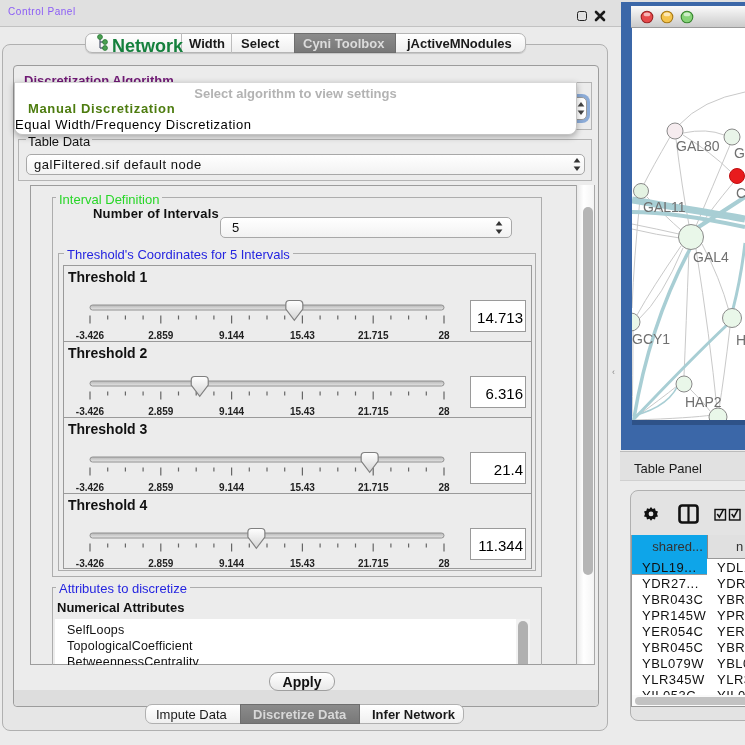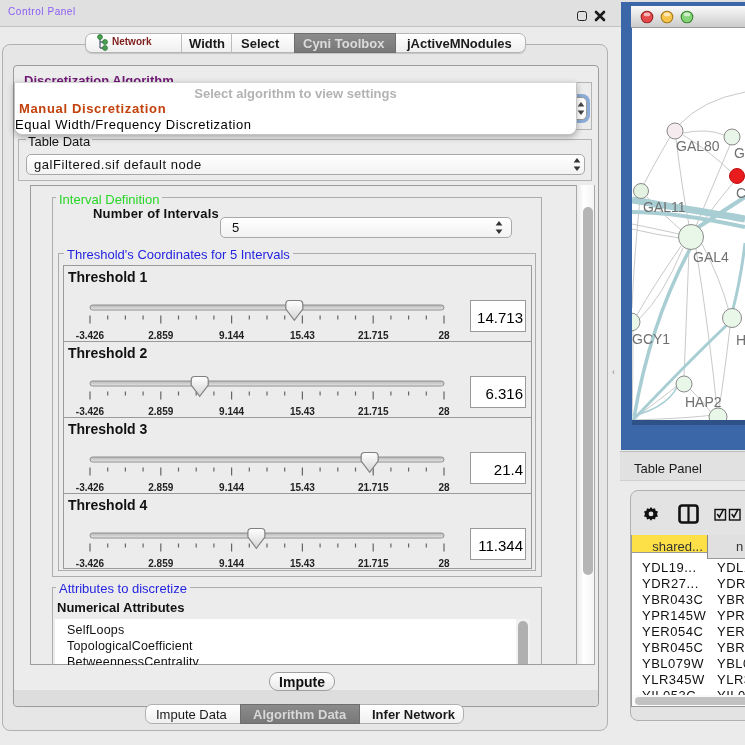--- a/index.html
+++ b/index.html
@@ -33,21 +33,21 @@
 <div id="toptabs" class="abs" style="left:85px;top:33px;width:441px;height:20px;background:linear-gradient(#ffffff,#efefef);border:1px solid #b5b5b5;border-radius:7px;box-shadow:0 1px 1px rgba(0,0,0,0.15);"></div>
 <div class="abs" style="left:294px;top:33px;width:102px;height:20px;background:linear-gradient(#8b8b8b,#787878);border:1px solid #6e6e6e;"></div>
 <div class="abs" style="left:181px;top:33px;width:1px;height:20px;background:#bdbdbd;"></div>
 <div class="abs" style="left:231px;top:33px;width:1px;height:20px;background:#bdbdbd;"></div>
 <svg class="abs" style="left:94px;top:33px;" width="14" height="18" viewBox="0 0 14 18">
   <path d="M6,5 v10 M6,9 h5 M6,15 h5" stroke="#5a6378" stroke-width="1.3" fill="none"></path>
   <circle cx="6" cy="4" r="2.4" fill="#4aa152" stroke="#2e7d3a" stroke-width="0.9"></circle>
   <circle cx="11" cy="9" r="2.4" fill="#4aa152" stroke="#2e7d3a" stroke-width="0.9"></circle>
   <circle cx="11" cy="15" r="2.4" fill="#4aa152" stroke="#2e7d3a" stroke-width="0.9"></circle>
 </svg>
-<div class="abs" style="left:112px;top:36px;font-size:10px;font-weight:bold;color:#7f1d1d;">Network</div>
+<div class="abs" style="left:112px;top:36px;font-size:18px;font-weight:bold;color:#15803d;">Network</div>
 <div class="abs" style="left:189px;top:36px;font-size:13px;font-weight:bold;color:#1a1a1a;">Width</div>
 <div class="abs" style="left:241px;top:36px;font-size:13px;font-weight:bold;color:#1a1a1a;">Select</div>
 <div class="abs" style="left:303px;top:36px;font-size:13px;font-weight:bold;color:#dcdcdc;">Cyni Toolbox</div>
 <div class="abs" style="left:407px;top:36px;font-size:13px;font-weight:bold;color:#1a1a1a;">jActiveMNodules</div>
 
 
 <div class="fieldset" style="left:18px;top:82px;width:574px;height:48px;"></div>
 
 <div class="abs" style="left:26px;top:97px;width:561px;height:23px;background:#fff;border:1px solid #9a9a9a;border-radius:5px;box-shadow:0 0 0 3px rgba(107,149,208,0.75);"></div>
 <svg class="abs" style="left:576px;top:101px;" width="10" height="15" viewBox="0 0 10 15">
@@ -228,27 +228,27 @@
 <div class="abs" style="left:57px;top:600px;font-size:13px;font-weight:bold;color:#111;">Numerical Attributes</div>
 <div class="abs" style="left:55px;top:619px;width:461px;height:45px;background:#ffffff;"></div>
 <div class="abs" style="left:67px;top:622px;font-size:12.5px;letter-spacing:0.2px;color:#111;line-height:16px;">SelfLoops<br>TopologicalCoefficient<br>BetweennessCentrality</div>
 <div class="abs" style="left:516px;top:619px;width:14px;height:45px;background:#f2f2f2;"></div>
 <div class="abs" style="left:518px;top:621px;width:10px;height:43px;background:#b0b0b0;border-radius:5px 5px 0 0;"></div>
 
 <div class="abs" style="left:30px;top:665px;width:566px;height:25px;background:#ececec;"></div>
 
 
 <div class="abs" style="left:269px;top:672px;width:66px;height:19px;background:linear-gradient(#ffffff,#e9e9e9);border:1px solid #9f9f9f;border-radius:9px;"></div>
-<div class="abs" style="left:269px;top:674px;width:66px;text-align:center;font-size:14px;font-weight:bold;color:#111;">Impute</div>
+<div class="abs" style="left:269px;top:674px;width:66px;text-align:center;font-size:14px;font-weight:bold;color:#111;">Apply</div>
 
 
 <div class="abs" style="left:145px;top:704px;width:319px;height:20px;background:linear-gradient(#ffffff,#efefef);border:1px solid #b0b0b0;border-radius:7px;"></div>
 <div class="abs" style="left:240px;top:704px;width:120px;height:20px;background:linear-gradient(#8b8b8b,#787878);border:1px solid #6e6e6e;"></div>
 <div class="abs" style="left:156px;top:707px;font-size:13px;font-weight:normal;color:#1a1a1a;">Impute Data</div>
-<div class="abs" style="left:253px;top:707px;font-size:13px;font-weight:bold;color:#d8d8d8;">Algorithm Data</div>
+<div class="abs" style="left:253px;top:707px;font-size:13px;font-weight:bold;color:#d8d8d8;">Discretize Data</div>
 <div class="abs" style="left:372px;top:707px;font-size:13px;font-weight:bold;color:#1a1a1a;">Infer Network</div>
 
 
 <div class="abs" style="left:621px;top:2px;width:124px;height:448px;background:#3b67a8;"></div>
 <div class="abs" style="left:631px;top:6px;width:114px;height:22px;background:linear-gradient(#fafafa,#cbcbcb);border-bottom:1px solid #9a9a9a;"></div>
 <svg class="abs" style="left:640px;top:10px;" width="60" height="15" viewBox="0 0 60 15">
   <circle cx="7" cy="7" r="5.8" fill="#e6494b" stroke="#9c2123" stroke-width="1.1"></circle>
   <circle cx="27" cy="7" r="5.8" fill="#f4c44d" stroke="#a87a14" stroke-width="1.1"></circle>
   <circle cx="47" cy="7" r="5.8" fill="#86d378" stroke="#35852e" stroke-width="1.1"></circle>
   <ellipse cx="7" cy="4.4" rx="3.3" ry="1.9" fill="rgba(255,255,255,0.6)"></ellipse>
@@ -329,32 +329,32 @@
   <line x1="10.5" y1="2" x2="10.5" y2="18" stroke="#111" stroke-width="2.2"></line>
 </svg>
 <svg class="abs" style="left:714px;top:508px;" width="28" height="13" viewBox="0 0 28 13">
   <rect x="1" y="1.5" width="10.5" height="10.5" fill="none" stroke="#111" stroke-width="1.4"></rect>
   <path d="M3.2,6 L5.4,9 L9.6,1.2" stroke="#111" stroke-width="1.5" fill="none"></path>
   <rect x="15.5" y="1.5" width="10.5" height="10.5" fill="none" stroke="#111" stroke-width="1.4"></rect>
   <path d="M17.7,6 L19.9,9 L24.1,1.2" stroke="#111" stroke-width="1.5" fill="none"></path>
 </svg>
 
 <div class="abs" style="left:631px;top:535px;width:114px;height:172px;background:#ffffff;border-left:1px solid #999;"></div>
-<div class="abs" style="left:632px;top:535px;width:75px;height:18px;background:#fde047;border-bottom:1px solid #999;text-align:center;text-indent:16px;font-size:13px;color:#333;line-height:23px;">shared...</div>
+<div class="abs" style="left:632px;top:535px;width:75px;height:40px;background:#0ea5e9;border-bottom:1px solid #999;text-align:center;text-indent:16px;font-size:13px;color:#333;line-height:23px;">shared...</div>
 <div class="abs" style="left:707px;top:535px;width:38px;height:24px;background:#e0e0e0;border-left:1px solid #888;border-bottom:1px solid #999;font-size:13px;color:#333;line-height:23px;padding-left:28px;">n</div>
 <div class="abs" style="left:642px;top:560px;font-size:13px;letter-spacing:0.5px;color:#111;line-height:16px;">YDL19...<br>YDR27...<br>YBR043C<br>YPR145W<br>YER054C<br>YBR045C<br>YBL079W<br>YLR345W<br>YIL053C</div>
 <div class="abs" style="left:717px;top:560px;font-size:13px;letter-spacing:0.5px;color:#111;line-height:16px;">YDL1<br>YDR2<br>YBR0<br>YPR1<br>YER0<br>YBR0<br>YBL0<br>YLR3<br>YIL0</div>
 
 <div class="abs" style="left:632px;top:695px;width:113px;height:12px;background:#fafafa;"></div>
 <div class="abs" style="left:635px;top:697px;width:110px;height:8px;background:#c2c2c2;border-radius:4px 0 0 4px;"></div>
 <div class="abs" style="left:631px;top:706px;width:114px;height:1px;background:#999;"></div>
 
 
 <div class="abs" style="left:612px;top:367px;font-size:9px;color:#888;">‹</div>
 
 
 <div class="abs" style="left:14px;top:82px;width:563px;height:53px;background:#ffffff;border:1px solid #c4c4c4;border-top-color:#d8d8d8;border-radius:0 0 8px 8px;box-shadow:0 2px 6px rgba(0,0,0,0.3);"></div>
 <div class="abs" style="left:14px;top:86px;width:563px;text-align:center;font-size:13px;font-weight:bold;color:#b3b3b3;">Select algorithm to view settings</div>
-<div class="abs" style="left:19px;top:101px;font-size:13px;font-weight:bold;letter-spacing:0.65px;color:#c2410c;">Manual Discretization</div>
+<div class="abs" style="left:28px;top:101px;font-size:13px;font-weight:bold;letter-spacing:0.65px;color:#4d7c0f;">Manual Discretization</div>
 <div class="abs" style="left:15px;top:117px;font-size:13px;letter-spacing:0.55px;color:#000;">Equal Width/Frequency Discretization</div>
 
 
 
 
 </body></html>

